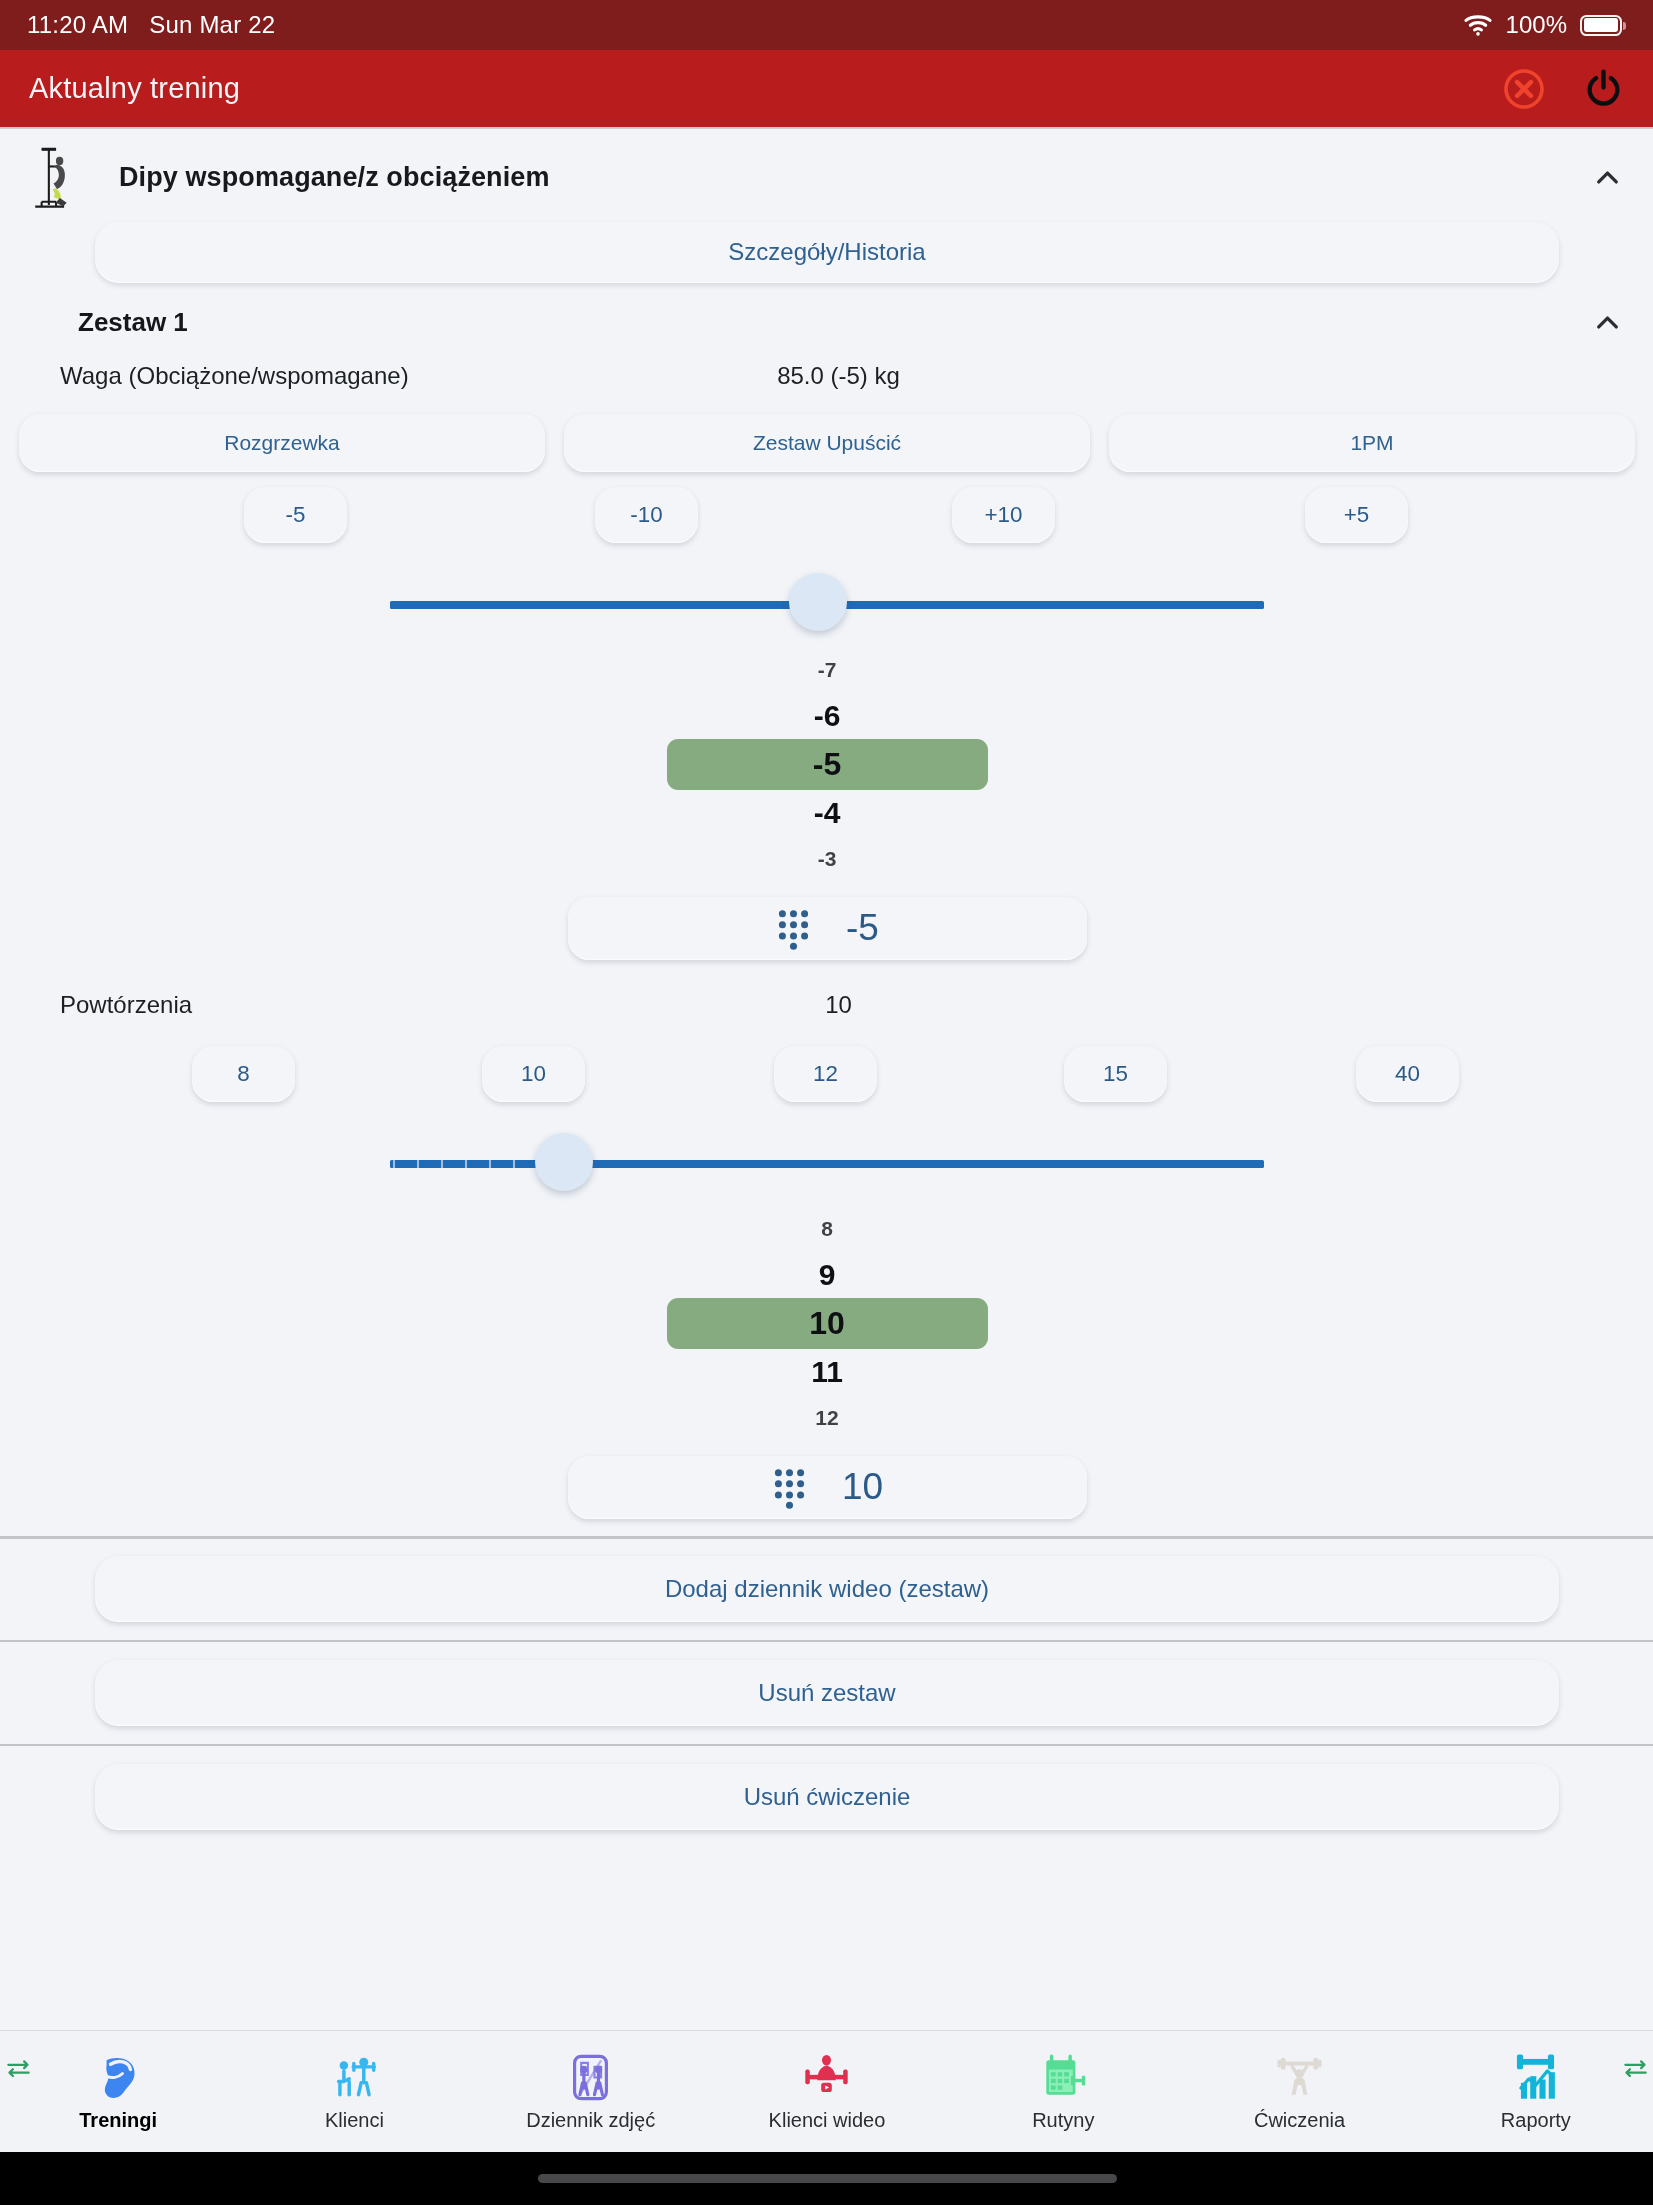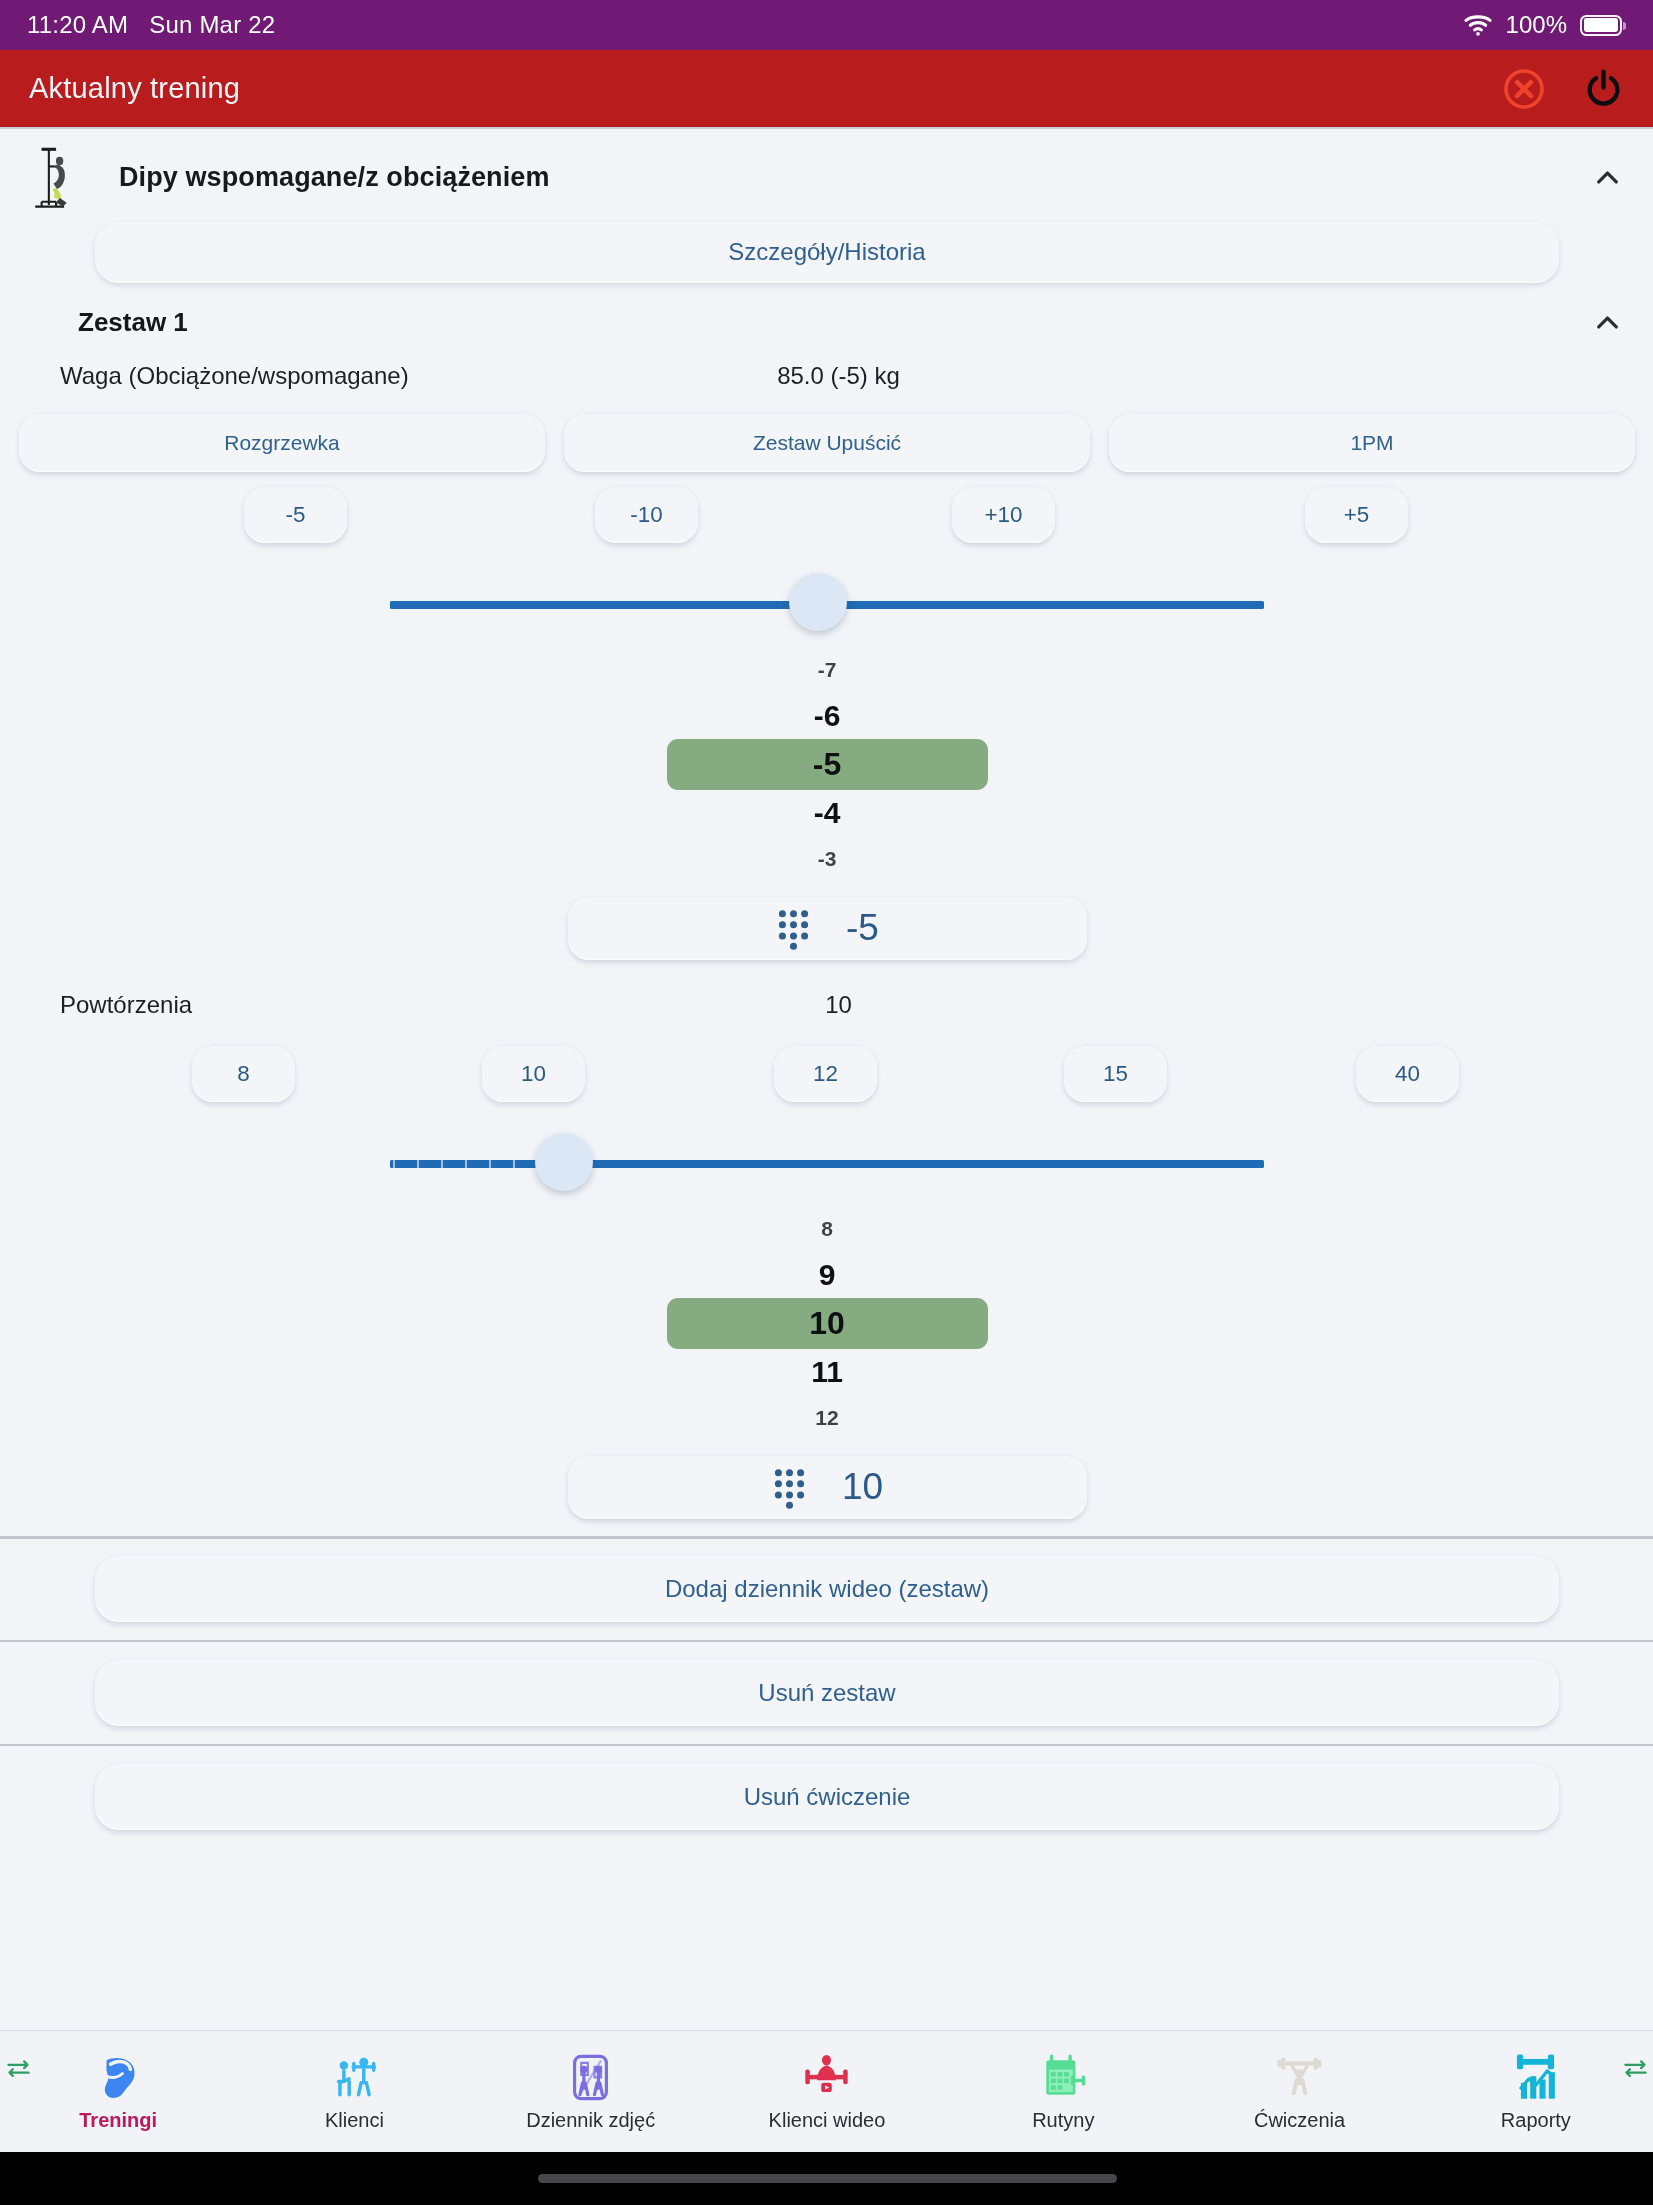--- a/index.html
+++ b/index.html
@@ -12,21 +12,21 @@
   .device {
     position: relative;
     width: 1654px; height: 2205px;
     background: #000;
     display: flex; flex-direction: column;
   }
 
   
   .statusbar {
     height: 50px;
-    background: #701a75;
+    background: #7f1d1d;
     display: flex; align-items: center;
     padding: 0 32px 0 27px;
     color: #fff;
     flex: 0 0 50px;
   }
   .sb-left { display: flex; align-items: center; gap: 21px; font-size: 24px; letter-spacing: 0.2px; }
   .sb-time { font-weight: 400; }
   .sb-date { font-weight: 400; }
   .sb-right { margin-left: auto; display: flex; align-items: center; gap: 13px; }
   .sb-pct { font-size: 24px; }
@@ -180,21 +180,21 @@
     position: relative;
   }
   .tab {
     flex: 1 1 0;
     display: flex; flex-direction: column;
     align-items: center; justify-content: center;
     gap: 4.8px;
   }
   .tab svg { width: 53px; height: 53px; display:block; }
   .tab-lbl { font-size: 20px; color: #2a2d32; }
-  .tab.active .tab-lbl { font-weight: 700; color: #be185d; }
+  .tab.active .tab-lbl { font-weight: 700; color: #000000; }
   .swap-ic { position: absolute; width: 27px; height: 21px; top: 27px; }
   .swap-l { left: 4.8px; }
   .swap-r { right: 4.8px; }
 
   .homebar-area { flex: 0 0 53px; background: #000; display: flex; align-items: center; justify-content: center; }
   .homebar { width: 579px; height: 9.6px; border-radius: 6.4px; background: #48484a; }
 </style>
 </head>
 <body>
 

